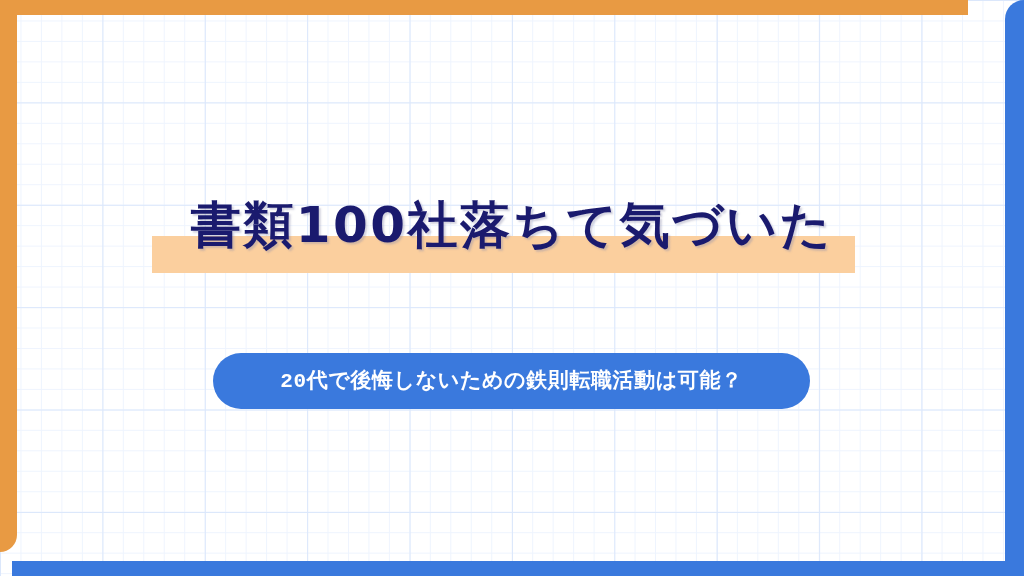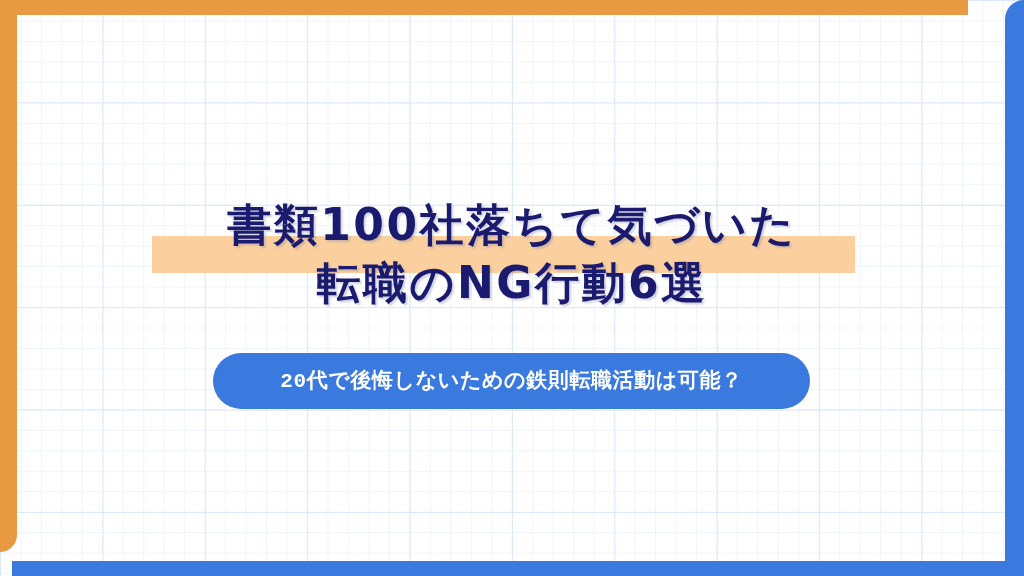--- a/index.html
+++ b/index.html
@@ -82,21 +82,21 @@
     position:absolute;
     left:0;
     top:196px;
     width:1024px;
     text-align:center;
   }
 
   .title-line {
     position:relative;
     display:block;
-    font-size:44px;
+    font-size:50px;
     line-height:58px;
     font-weight:bold;
     letter-spacing:2.5px;
     color:#1a1a6e;
     white-space:nowrap;
     text-shadow:2px 2px 2px rgba(140,140,170,0.38);
   }
 
   .highlight-band {
     position:absolute;
@@ -142,21 +142,20 @@
   <div class="bar-orange-left"></div>
   <div class="bar-blue-bottom"></div>
   <div class="bar-blue-right"></div>
 
   <div class="highlight-band"></div>
 
   <div class="content">
 
     <div class="title-wrap">
       <span class="title-line">書類100社落ちて気づいた</span>
-      <span class="title-line">転職のNG行動6選</span>
     </div>
 
     <div class="subtitle-pill">
       <span class="subtitle-text">20代で後悔しないための鉄則転職活動は可能？</span>
     </div>
 
   </div>
 </div>
 
 </body></html>

